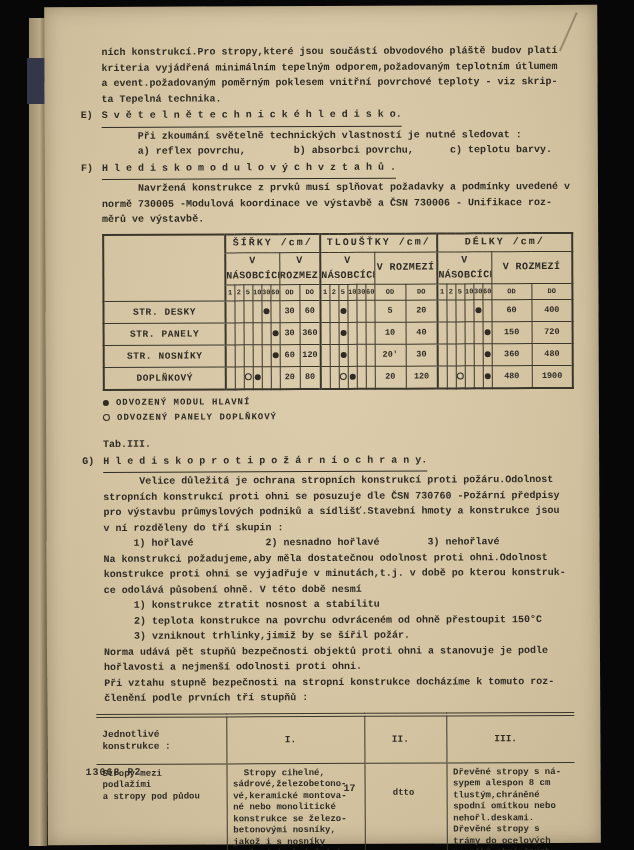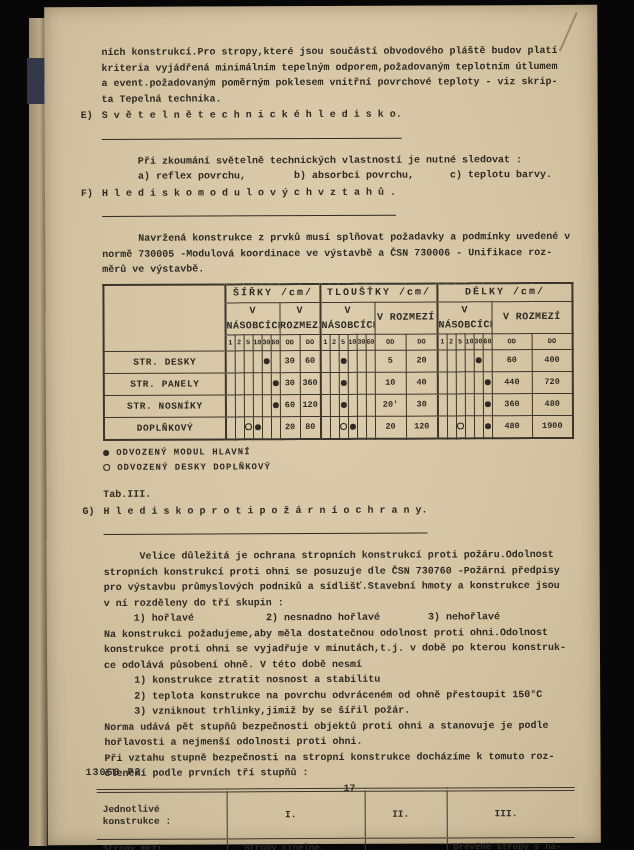--- a/index.html
+++ b/index.html
@@ -11,21 +11,21 @@
   .page{position:absolute;left:46px;top:6px;width:553px;height:838px;
         background:radial-gradient(ellipse at 50% 38%,#dccdae 0%,#d4c4a2 55%,#c7b795 100%);
         transform:rotate(-0.25deg);box-shadow:inset 0 0 18px rgba(60,45,20,.35);}
   .crease{position:absolute;right:28px;top:6px;width:2px;height:42px;background:rgba(50,40,20,.35);
           transform:rotate(24deg);}
   .content{position:relative;margin-left:57px;margin-right:8px;padding-top:38px;
            font-size:10px;line-height:15.5px;font-weight:700;}
   .pre{white-space:pre-wrap;}
   .sec{position:relative;margin-top:1px;}
   .sec-letter{position:absolute;left:-21px;top:0;}
-  .sec-title{display:inline-block;border-bottom:1.6px solid #2f2b24;padding-bottom:15px;margin-bottom:14px;}
+  .sec-title{display:inline-block;border-bottom:1.6px solid #2f2b24;padding-bottom:3px;margin-bottom:1px;}
   
   .module-tbl{border-collapse:collapse;table-layout:fixed;width:469px;margin-top:6px;
               border:2px solid #3b362c;}
   .module-tbl td{border:1px solid #3b362c;padding:0;text-align:center;vertical-align:middle;overflow:hidden;}
   .module-tbl .gstart{border-left-width:2px;}
   .mt-corner{width:122px;}
   .mt-title{height:17px;font-size:10px;letter-spacing:2px;}
   .mt-sub{height:13px;font-size:10px;letter-spacing:.4px;}
   .mt-d{height:12px;font-size:7px;}
   .mt-c{height:21px;}
@@ -194,21 +194,21 @@
               <td class="mt-c"></td>
               <td class="mt-c"></td>
               <td class="mt-c mt-v">10</td>
               <td class="mt-c mt-v">40</td>
               <td class="mt-c gstart"></td>
               <td class="mt-c"></td>
               <td class="mt-c"></td>
               <td class="mt-c"></td>
               <td class="mt-c"></td>
               <td class="mt-c"><span class="dot"></span></td>
-              <td class="mt-c mt-v">440</td>
+              <td class="mt-c mt-v">150</td>
               <td class="mt-c mt-v">720</td>
             </tr>
             <tr>
               <td class="mt-rl mt-c">STR. NOSNÍKY</td>
               <td class="mt-c gstart"></td>
               <td class="mt-c"></td>
               <td class="mt-c"></td>
               <td class="mt-c"></td>
               <td class="mt-c"></td>
               <td class="mt-c"><span class="dot"></span></td>
@@ -259,21 +259,21 @@
               <td class="mt-c mt-v">1900</td>
             </tr>
           </tbody>
         </table>
 
       <div class="legend">
         <div class="legend-row">
           <span class="dot"></span><span>ODVOZENÝ MODUL HLAVNÍ</span>
         </div>
         <div class="legend-row">
-          <span class="ring"></span><span>ODVOZENÝ DESKY DOPLŇKOVÝ</span>
+          <span class="ring"></span><span>ODVOZENÝ PANELY DOPLŇKOVÝ</span>
         </div>
       </div>
 
       <div class="tab-caption">Tab.III.</div>
 
       <div class="sec">
         <span class="sec-letter">G)</span>
         <div><span class="sec-title">H l e d i s k o  p r o t i p o ž á r n í  o c h r a n y.</span></div>
         <div class="pre">      Velice důležitá je ochrana stropních konstrukcí proti požáru.Odolnost
 stropních konstrukcí proti ohni se posuzuje dle ČSN 730760 -Požární předpisy

